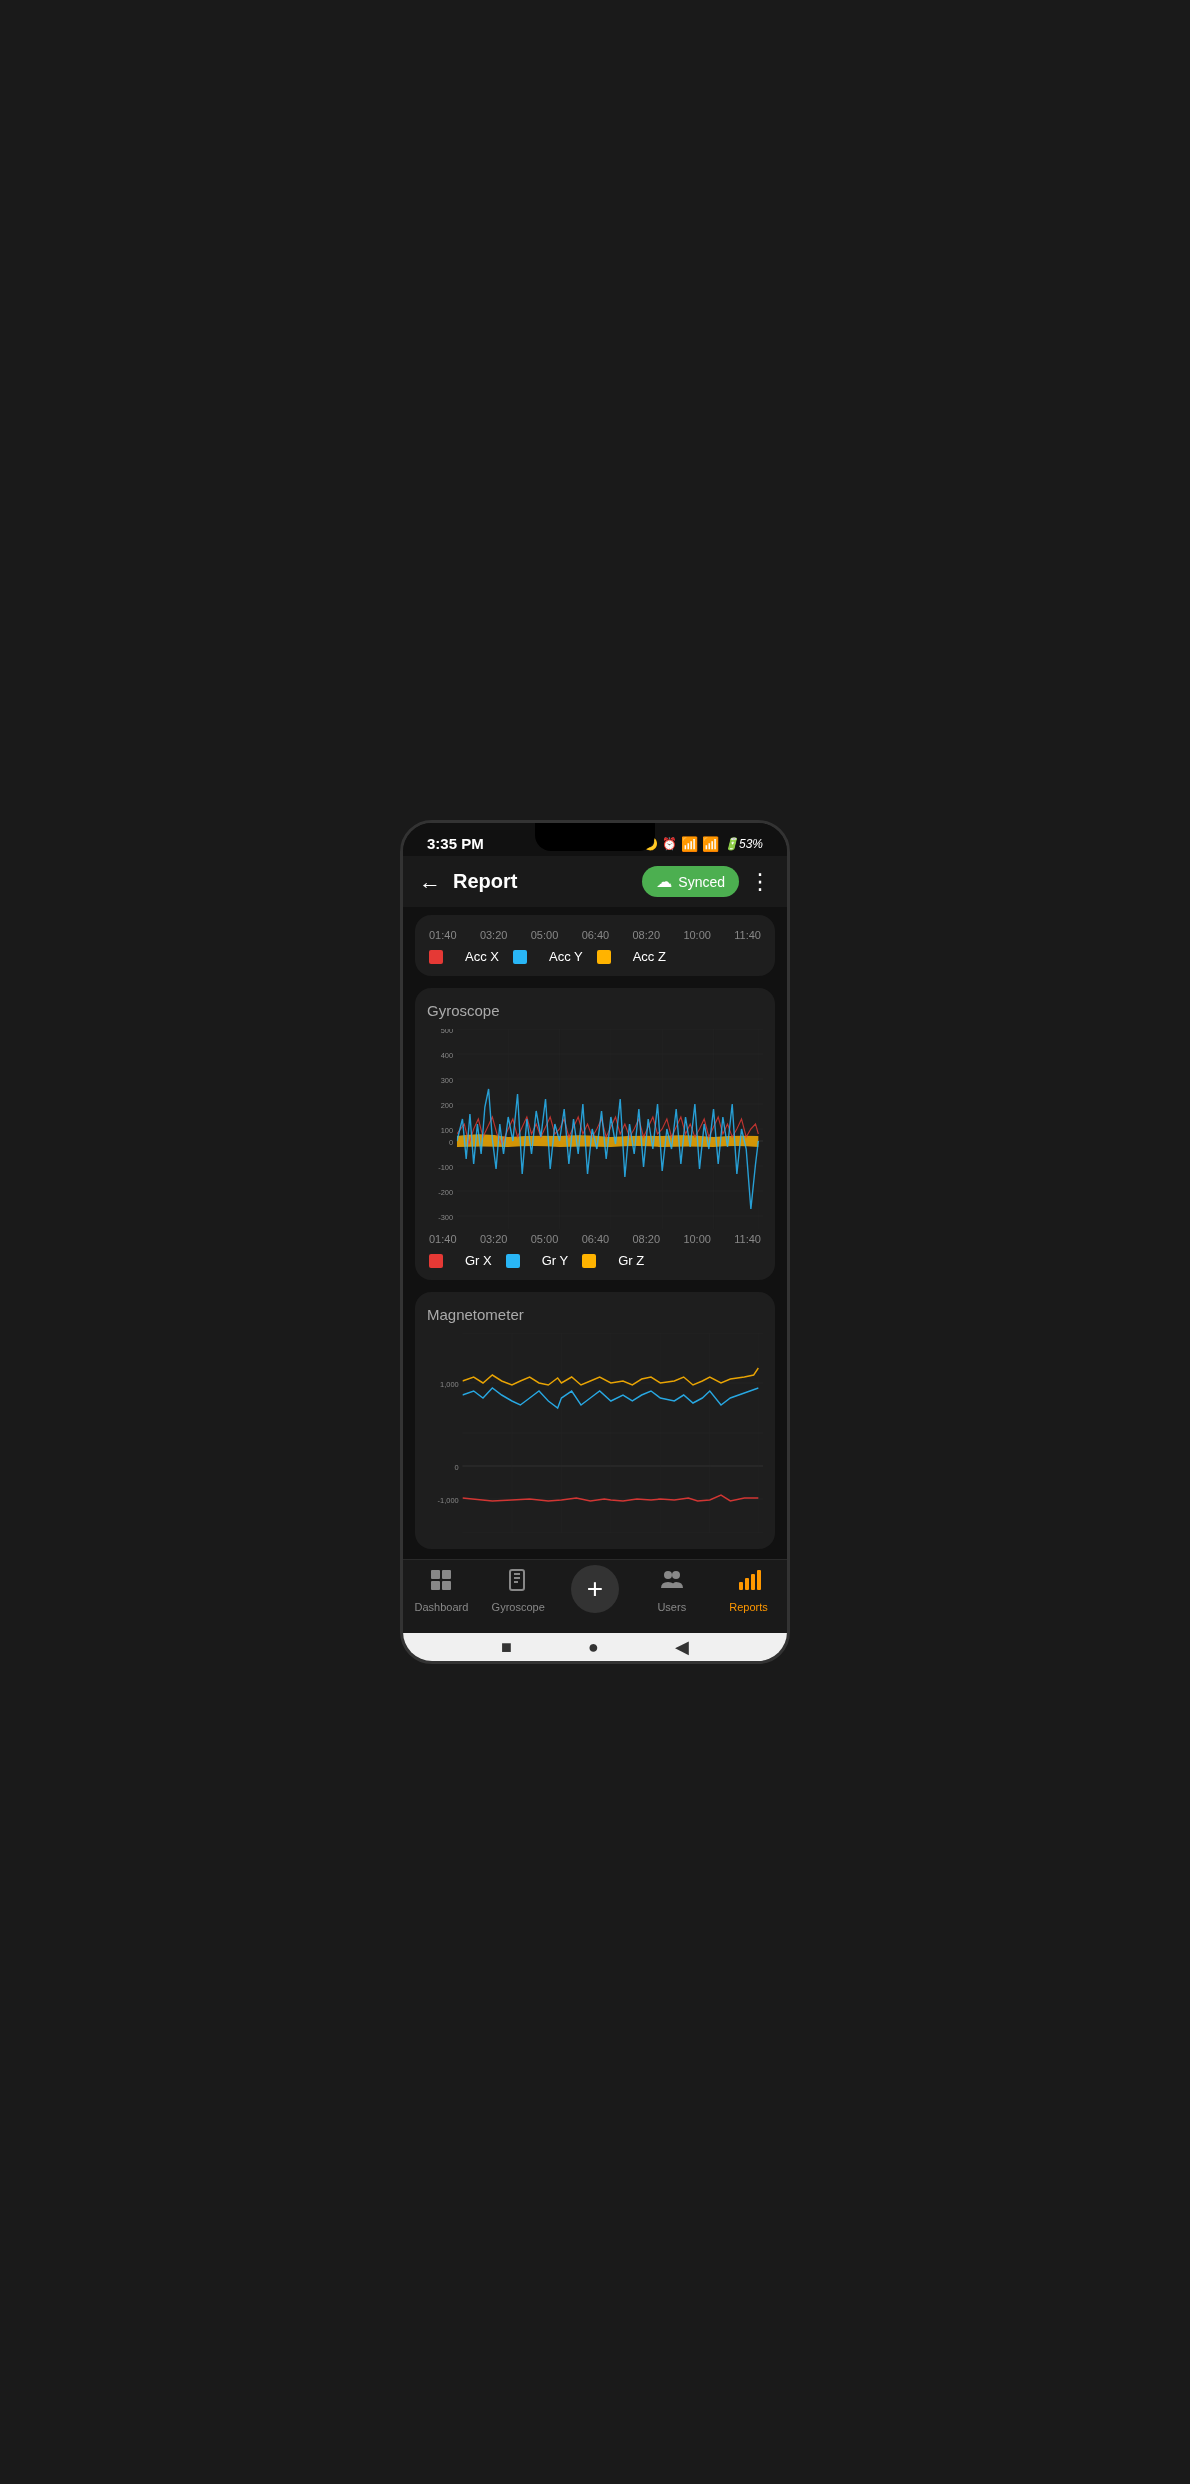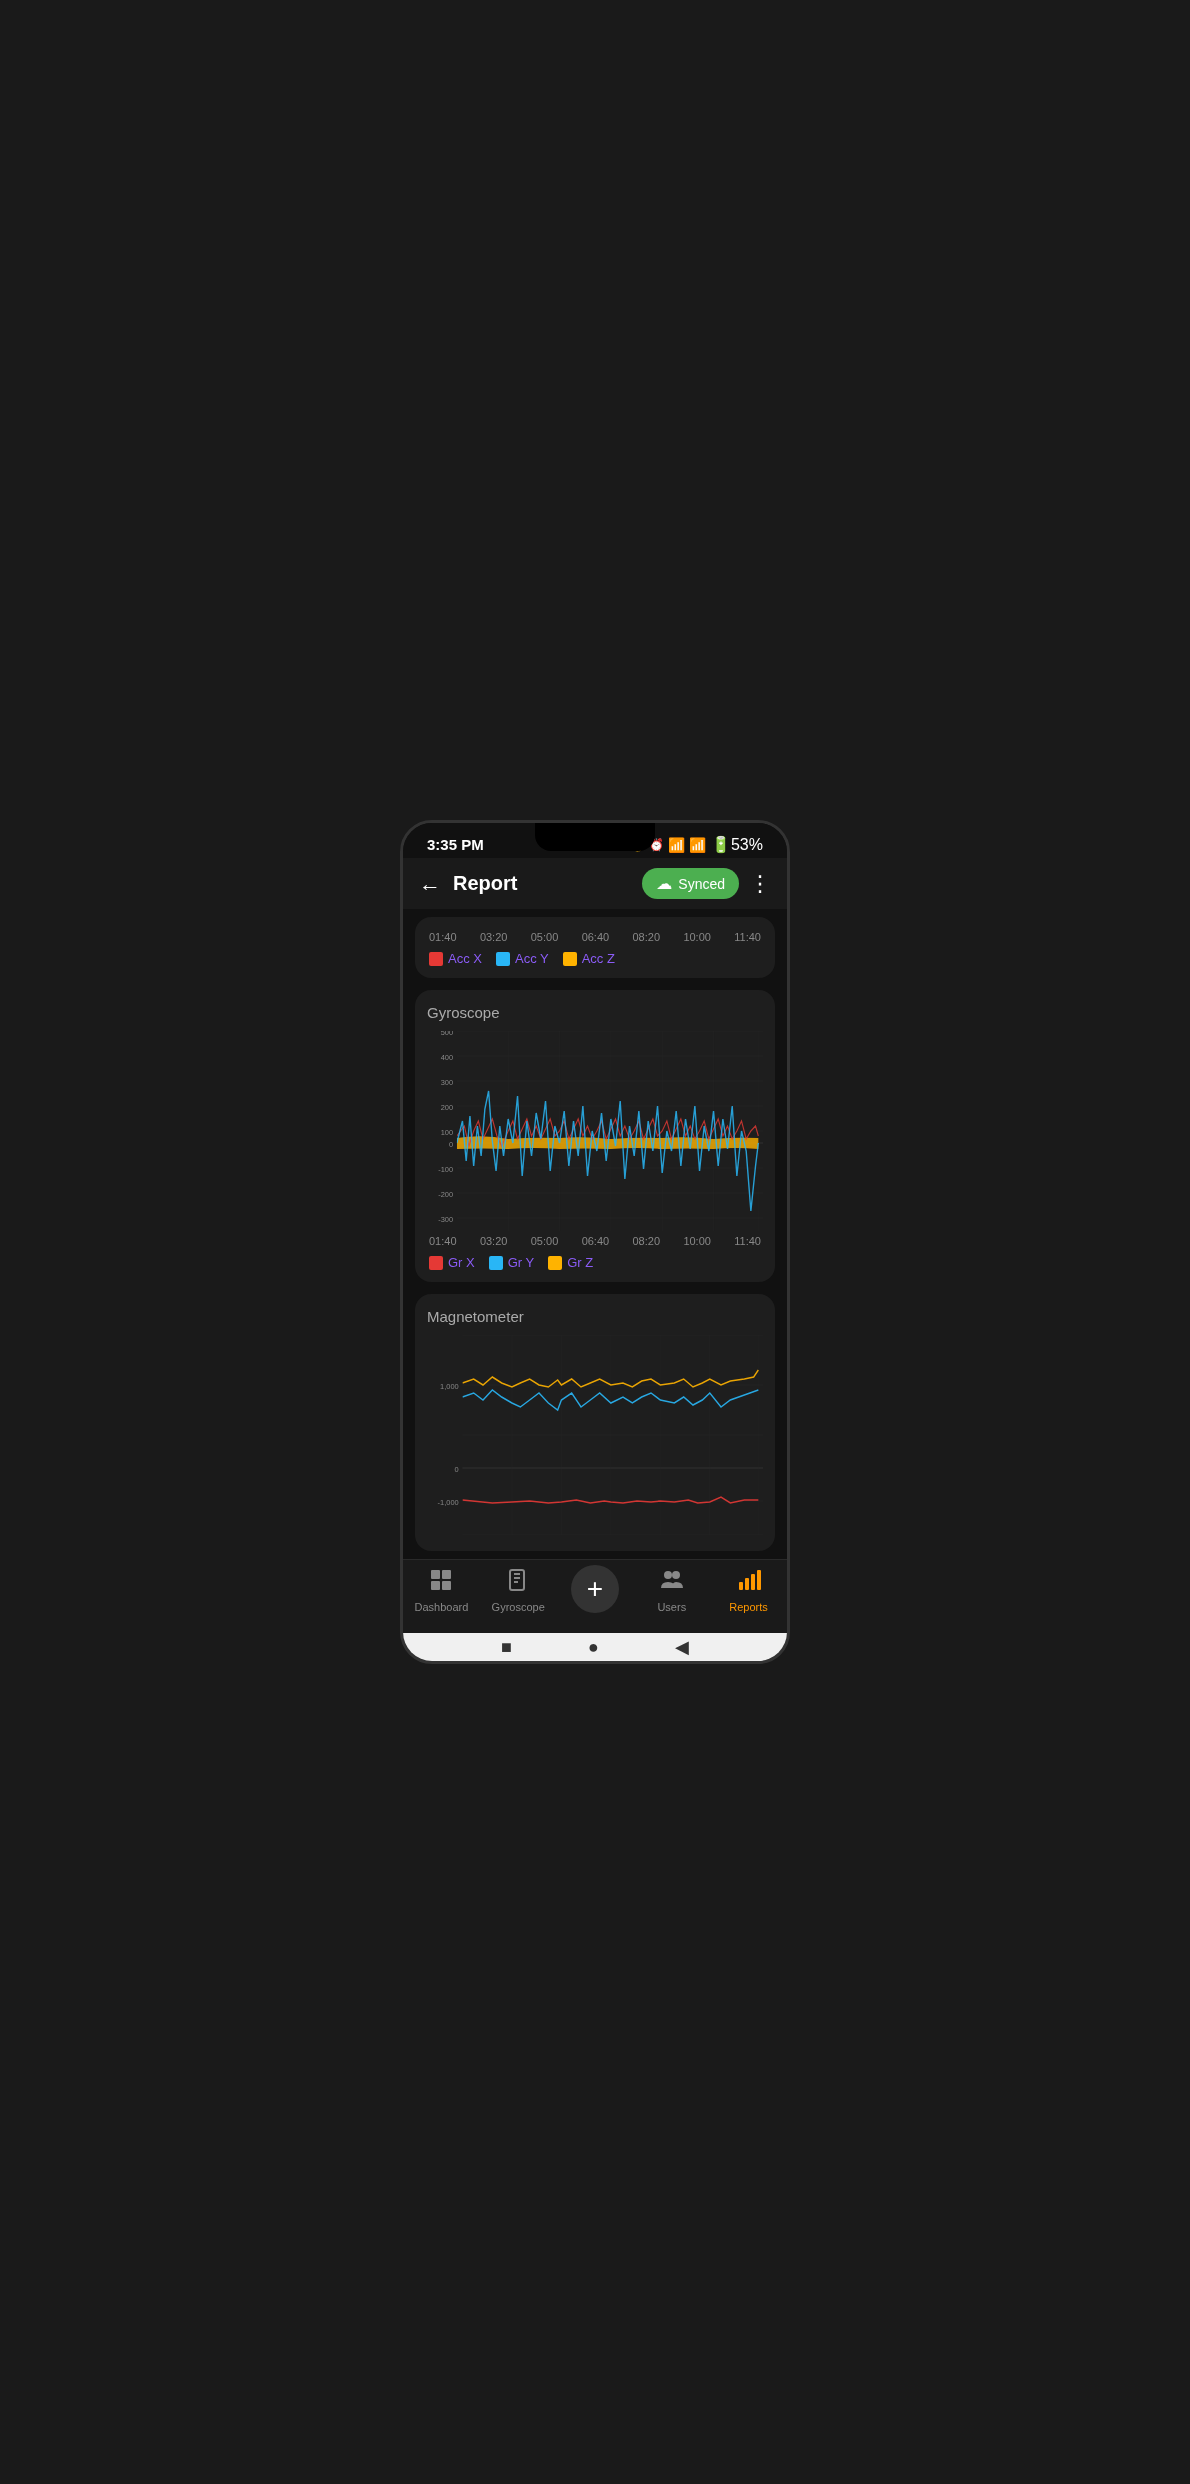--- a/index.html
+++ b/index.html
@@ -131,22 +131,22 @@
       font-size: 11px;
     }
     .legend {
       display: flex;
       gap: 14px;
       padding-left: 2px;
     }
     .legend-item {
       display: flex;
       align-items: center;
-      gap: 5px;
-      color: #8b5cf6;
+      gap: 22px;
+      color: #ffffff;
       font-size: 13px;
     }
     .legend-dot {
       width: 14px;
       height: 14px;
       border-radius: 2px;
       flex-shrink: 0;
     }
     .bottom-nav {
       background: #1a1a1a;
@@ -218,21 +218,21 @@
 <div class="phone-frame">
   <div class="notch"></div>
 
   <div class="status-bar">
     <span class="status-time">3:35 PM</span>
     <div class="status-icons">
       <span>🌙</span>
       <span>⏰</span>
       <span style="font-size:14px;">📶</span>
       <span style="font-size:14px;">📶</span>
-      <span style="font-size:16px;">🔋<span>53</span>%</span>
+      <span style="font-size:12px;font-style:italic;">🔋<span>53</span>%</span>
     </div>
   </div>
 
   <div class="header">
     <div class="header-left">
       <span class="back-arrow">←</span>
       <span class="header-title">Report</span>
     </div>
     <div style="display:flex;align-items:center;gap:10px;">
       <div class="synced-btn">

